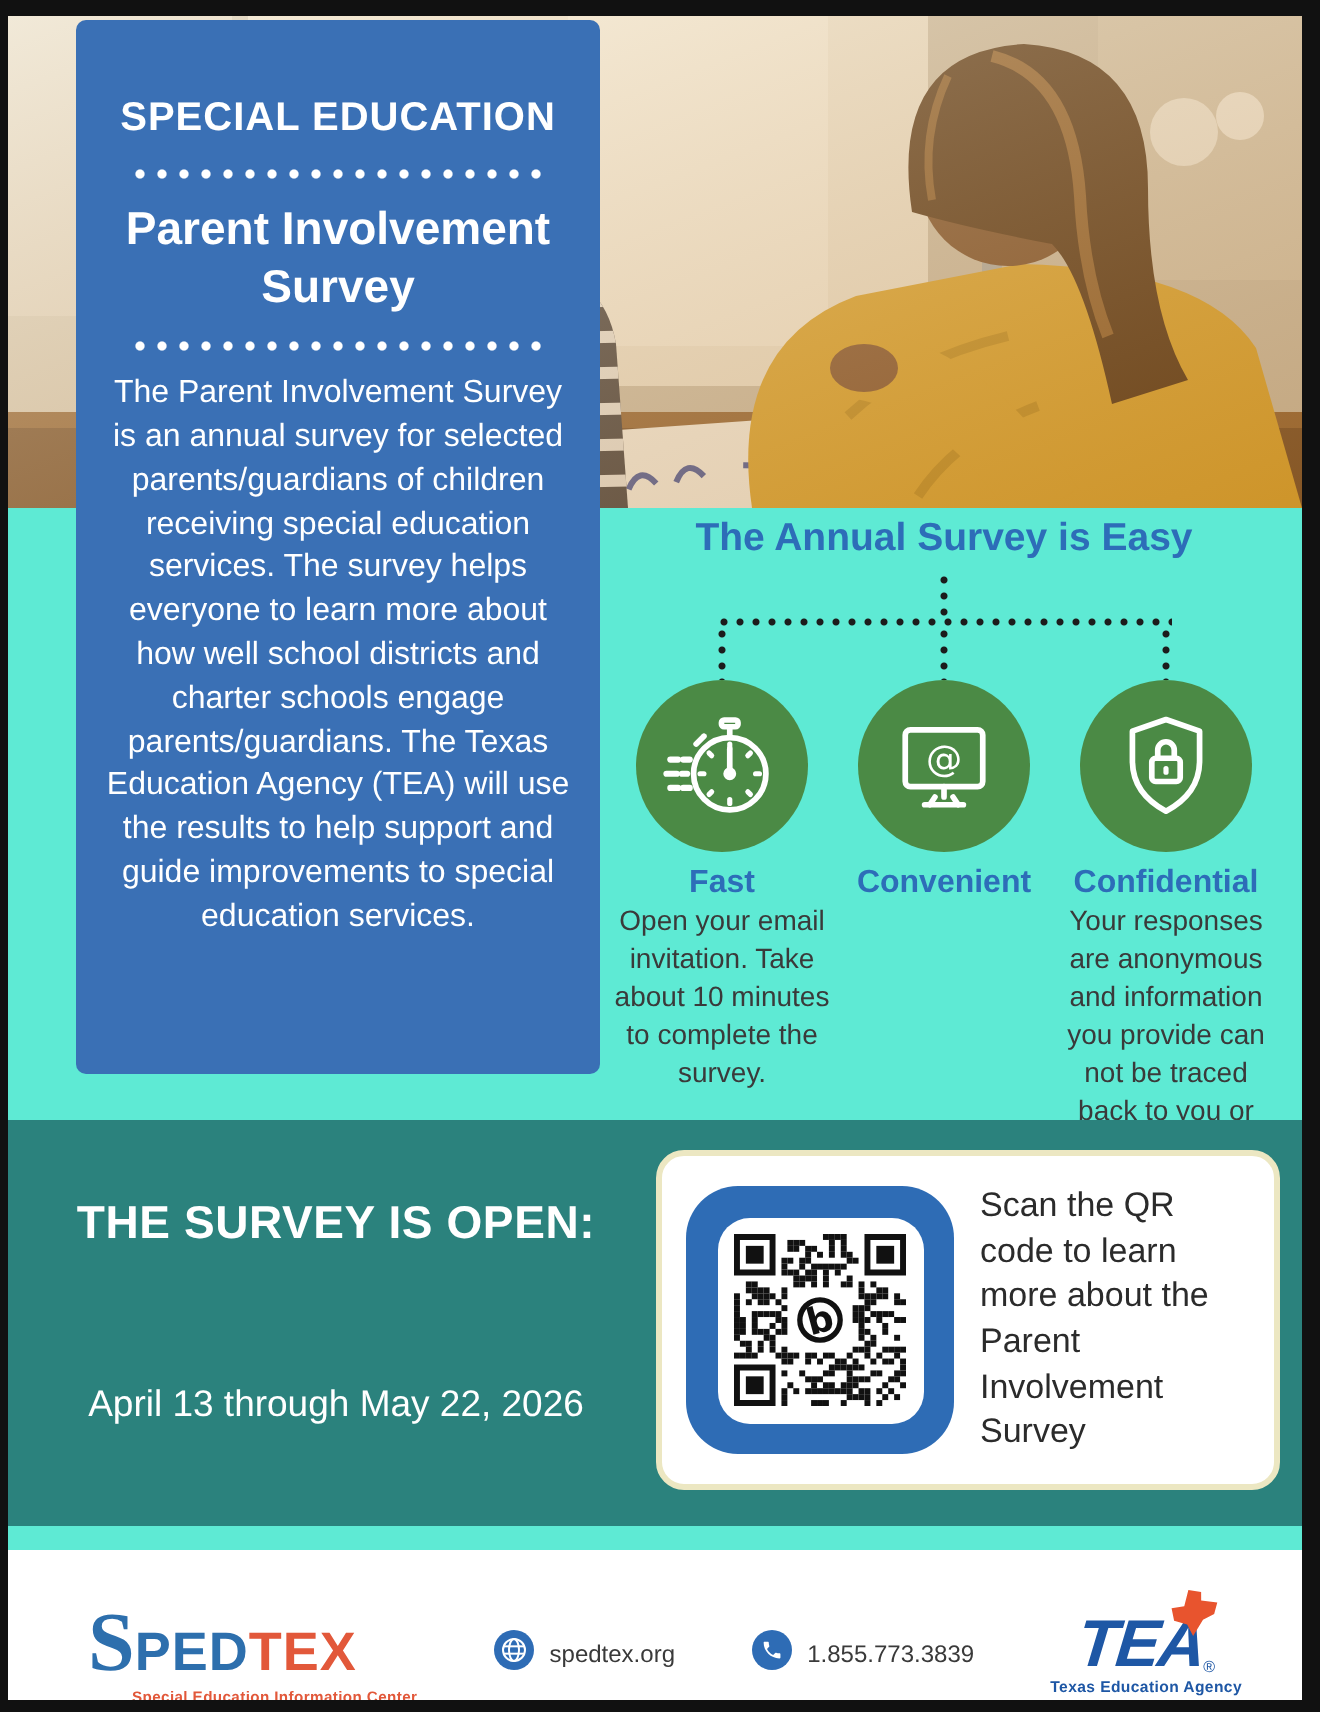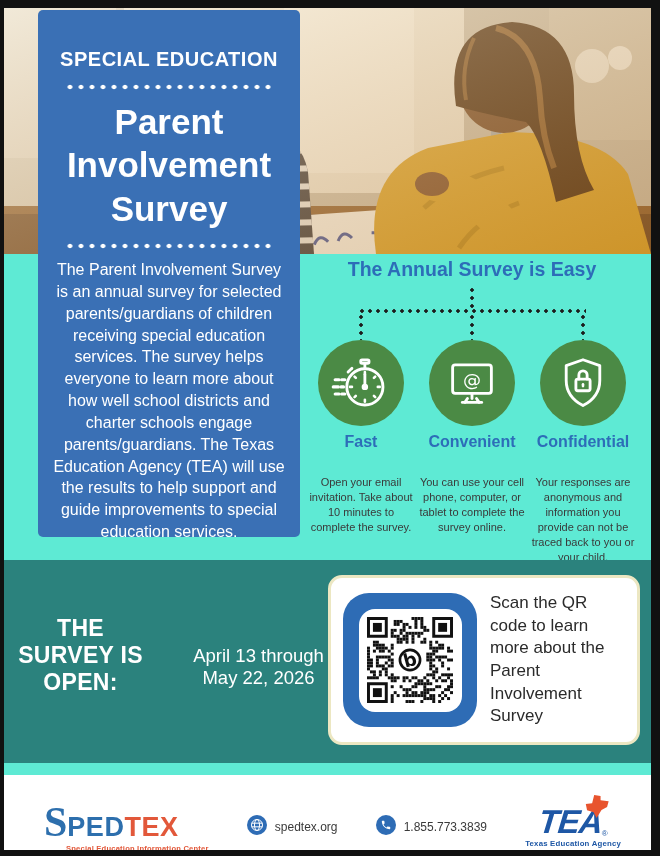--- a/index.html
+++ b/index.html
@@ -11,21 +11,21 @@
   .hero svg { display:block; }
 
   
   .blue-card { position:absolute; left:34px; top:2px; width:262px; height:527px;
     background:var(--blue_card,#3a70b5); border-radius:5px; color:#fff; text-align:center;
     padding:38px 15px 0 15px; box-sizing:border-box; }
   .eyebrow { font-size:20px; font-weight:600; letter-spacing:0.5px; }
   .bluedots { height:6px; width:212px; margin:13px auto 10px auto;
     background-image:radial-gradient(circle, #ffffff 2px, transparent 2.6px);
     background-size:11px 6px; background-position:center; background-repeat:repeat-x; }
-  .card-title { font-size:35px; font-weight:700; line-height:1.24; margin:4px 0 6px 0; }
+  .card-title { font-size:23px; font-weight:700; line-height:1.24; margin:4px 0 6px 0; }
   .card-body { font-size:16px; line-height:1.365; margin-top:9px; }
 
   
   .easy { position:absolute; left:302px; top:250px; width:332px; }
   .easy-title { text-align:center; color:var(--heading_blue,#2d6db8); font-size:19.5px; font-weight:700; }
   .connector { position:relative; height:54px; margin-top:5px; }
   .dotv { position:absolute; width:6px;
     background-image:radial-gradient(circle, #1c1c1c 1.5px, transparent 2px);
     background-size:6px 8px; background-repeat:repeat-y; background-position:center top; }
   .doth { position:absolute; height:6px;
@@ -34,26 +34,26 @@
   .c-vtop { left:163px; top:0; height:24px; }
   .c-h    { left:52px;  top:22px; width:228px; }
   .c-v1   { left:52px;  top:27px; height:27px; }
   .c-v2   { left:163px; top:27px; height:27px; }
   .c-v3   { left:274px; top:27px; height:27px; }
   .cols { display:flex; justify-content:space-between; }
   .col { width:110px; text-align:center; }
   .gcircle { width:86px; height:86px; border-radius:50%; background:var(--green,#4b8a45);
     margin:0 auto; display:flex; align-items:center; justify-content:center; }
   .col-label { color:var(--heading_blue,#2d6db8); font-size:16px; font-weight:700; margin-top:7px; }
-  .col-desc { font-size:11px; color:#3a3a3a; line-height:1.36; margin-top:24px; }
+  .col-desc { font-size:14px; color:#3a3a3a; line-height:1.36; margin-top:0; }
 
   
   .teal { position:absolute; left:0; top:552px; width:647px; height:203px; background:var(--teal,#2b827d); }
   .open-block { position:absolute; left:8px; top:0; bottom:12px; width:312px; display:flex;
-    flex-direction:row; align-items:center; justify-content:center; color:#fff; text-align:center;gap:44px; }
+    flex-direction:column; align-items:center; justify-content:center; color:#fff; text-align:center;gap:44px; }
   .open-heading { font-size:23px; font-weight:700; letter-spacing:0.3px; }
   .open-dates { font-size:18.5px; font-weight:400; margin-top:22px; }
 
   .qr-card { position:absolute; left:324px; top:15px; width:312px; height:170px; background:#fff;
     border:3px solid var(--cream_border,#ece7c2); border-radius:14px; box-sizing:border-box;
     display:flex; align-items:center; padding:0 10px 0 12px; gap:13px; }
   .qr-blue { flex:none; width:134px; height:134px; border-radius:26px; background:var(--qr_blue,#2e6cb5);
     display:flex; align-items:center; justify-content:center; }
   .qr-white { width:103px; height:103px; border-radius:16px; background:#fff;
     display:flex; align-items:center; justify-content:center; }
@@ -202,21 +202,20 @@
             <svg width="62" height="62" viewBox="0 0 48 48" fill="none" stroke="#fff" stroke-width="2.2" stroke-linecap="round">
               <rect x="9" y="10" width="30" height="22" rx="2"></rect>
               <text x="24" y="26" font-size="14" fill="#fff" stroke="none" text-anchor="middle" font-family="DejaVu Sans, sans-serif">@</text>
               <line x1="24" y1="32" x2="24" y2="36"></line>
               <line x1="16.5" y1="39" x2="31.5" y2="39"></line>
               <line x1="20.5" y1="36" x2="18.5" y2="39"></line>
               <line x1="27.5" y1="36" x2="29.5" y2="39"></line>
             </svg>
           </div>
           <div class="col-label">Convenient</div>
-          <div class="col-desc">You can use your cell phone, computer, or tablet to complete the survey online.</div>
         </div>
         <div class="col">
           <div class="gcircle">
             <svg width="62" height="62" viewBox="0 0 48 48" fill="none" stroke="#fff" stroke-width="2.2" stroke-linecap="round" stroke-linejoin="round">
               <path d="M24 6 L37 10.5 V22 C37 31.5 31.5 37.5 24 41.5 C16.5 37.5 11 31.5 11 22 V10.5 Z"></path>
               <rect x="18.5" y="21" width="11" height="9" rx="1.5"></rect>
               <path d="M20.8 21 v-3.2 a3.2 3.2 0 0 1 6.4 0 V21"></path>
               <rect x="23" y="24" width="2" height="3.4" rx="1" fill="#fff" stroke="none"></rect>
             </svg>
           </div>

